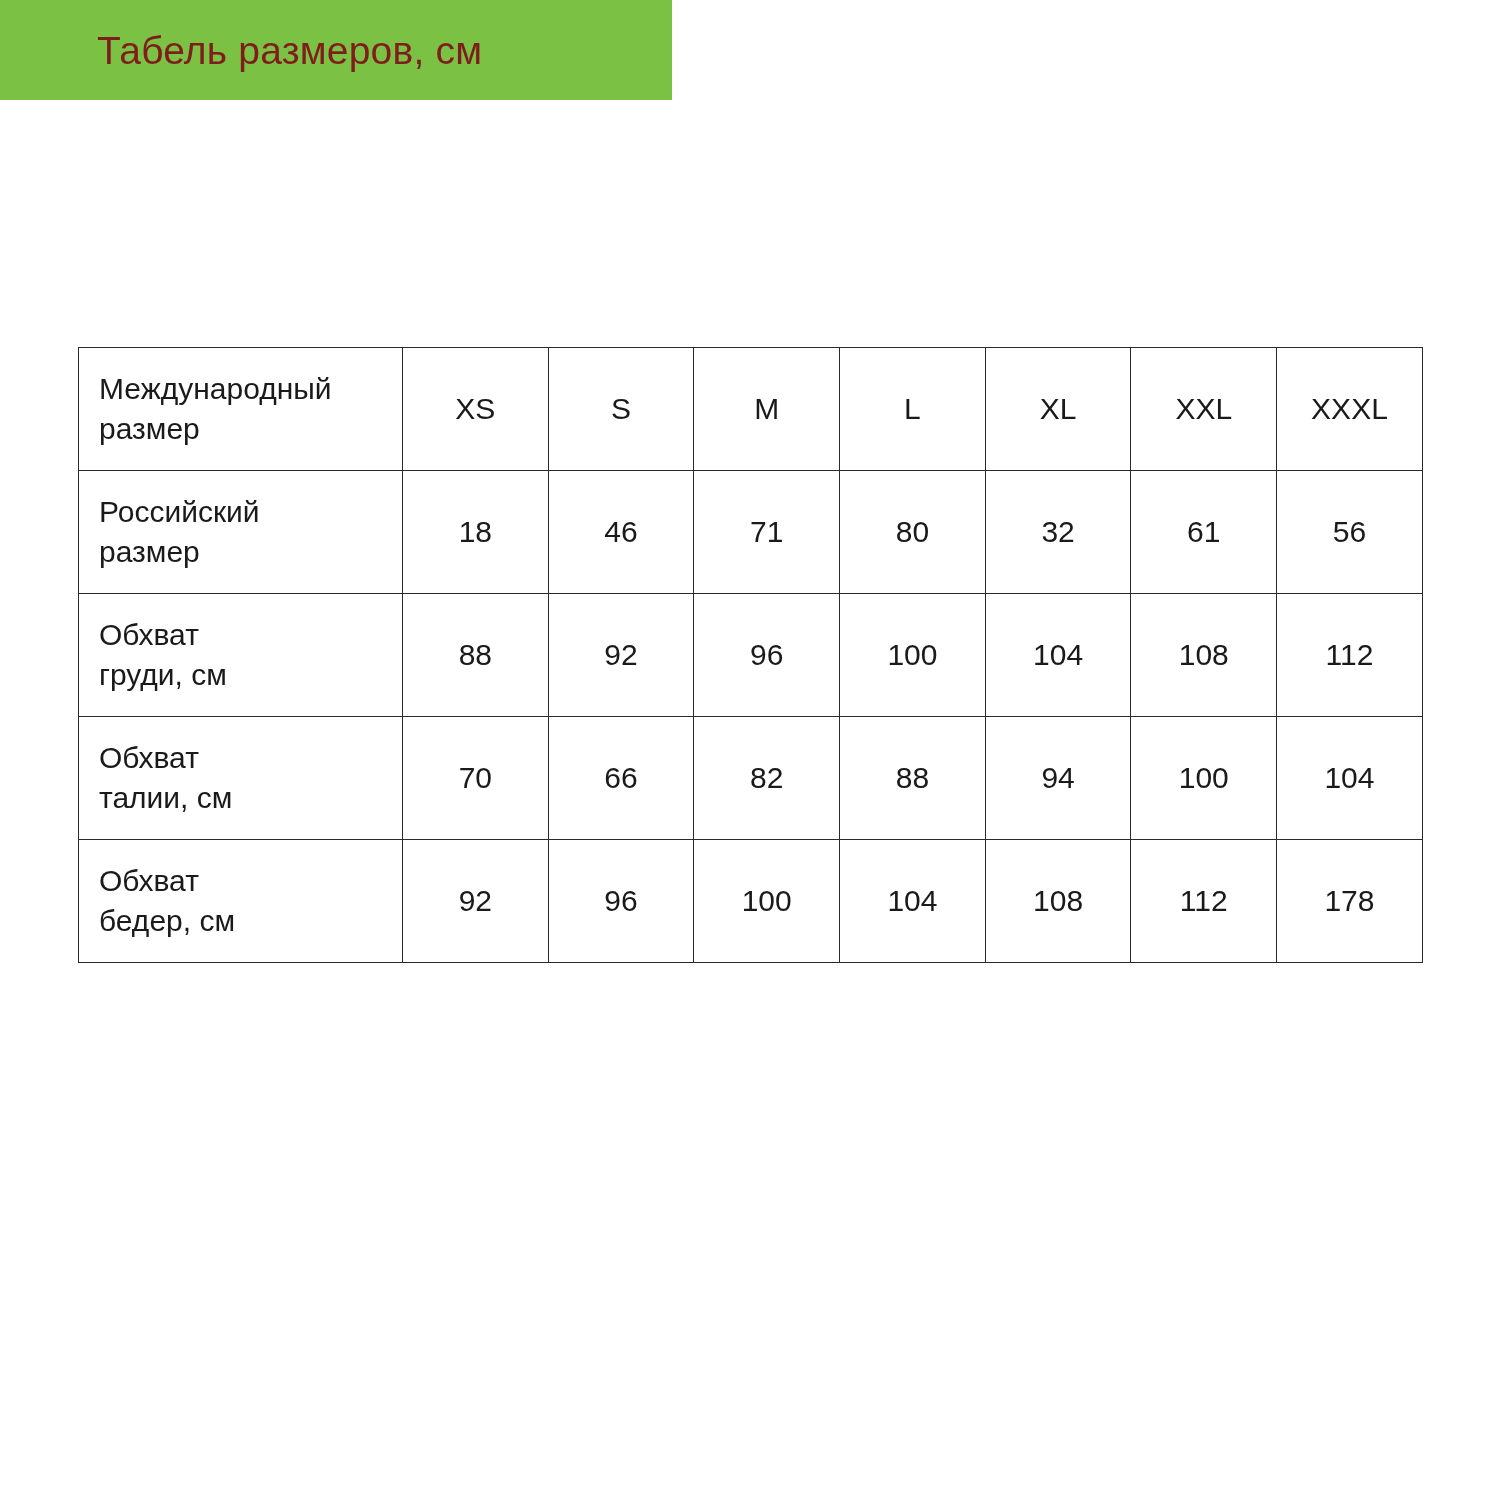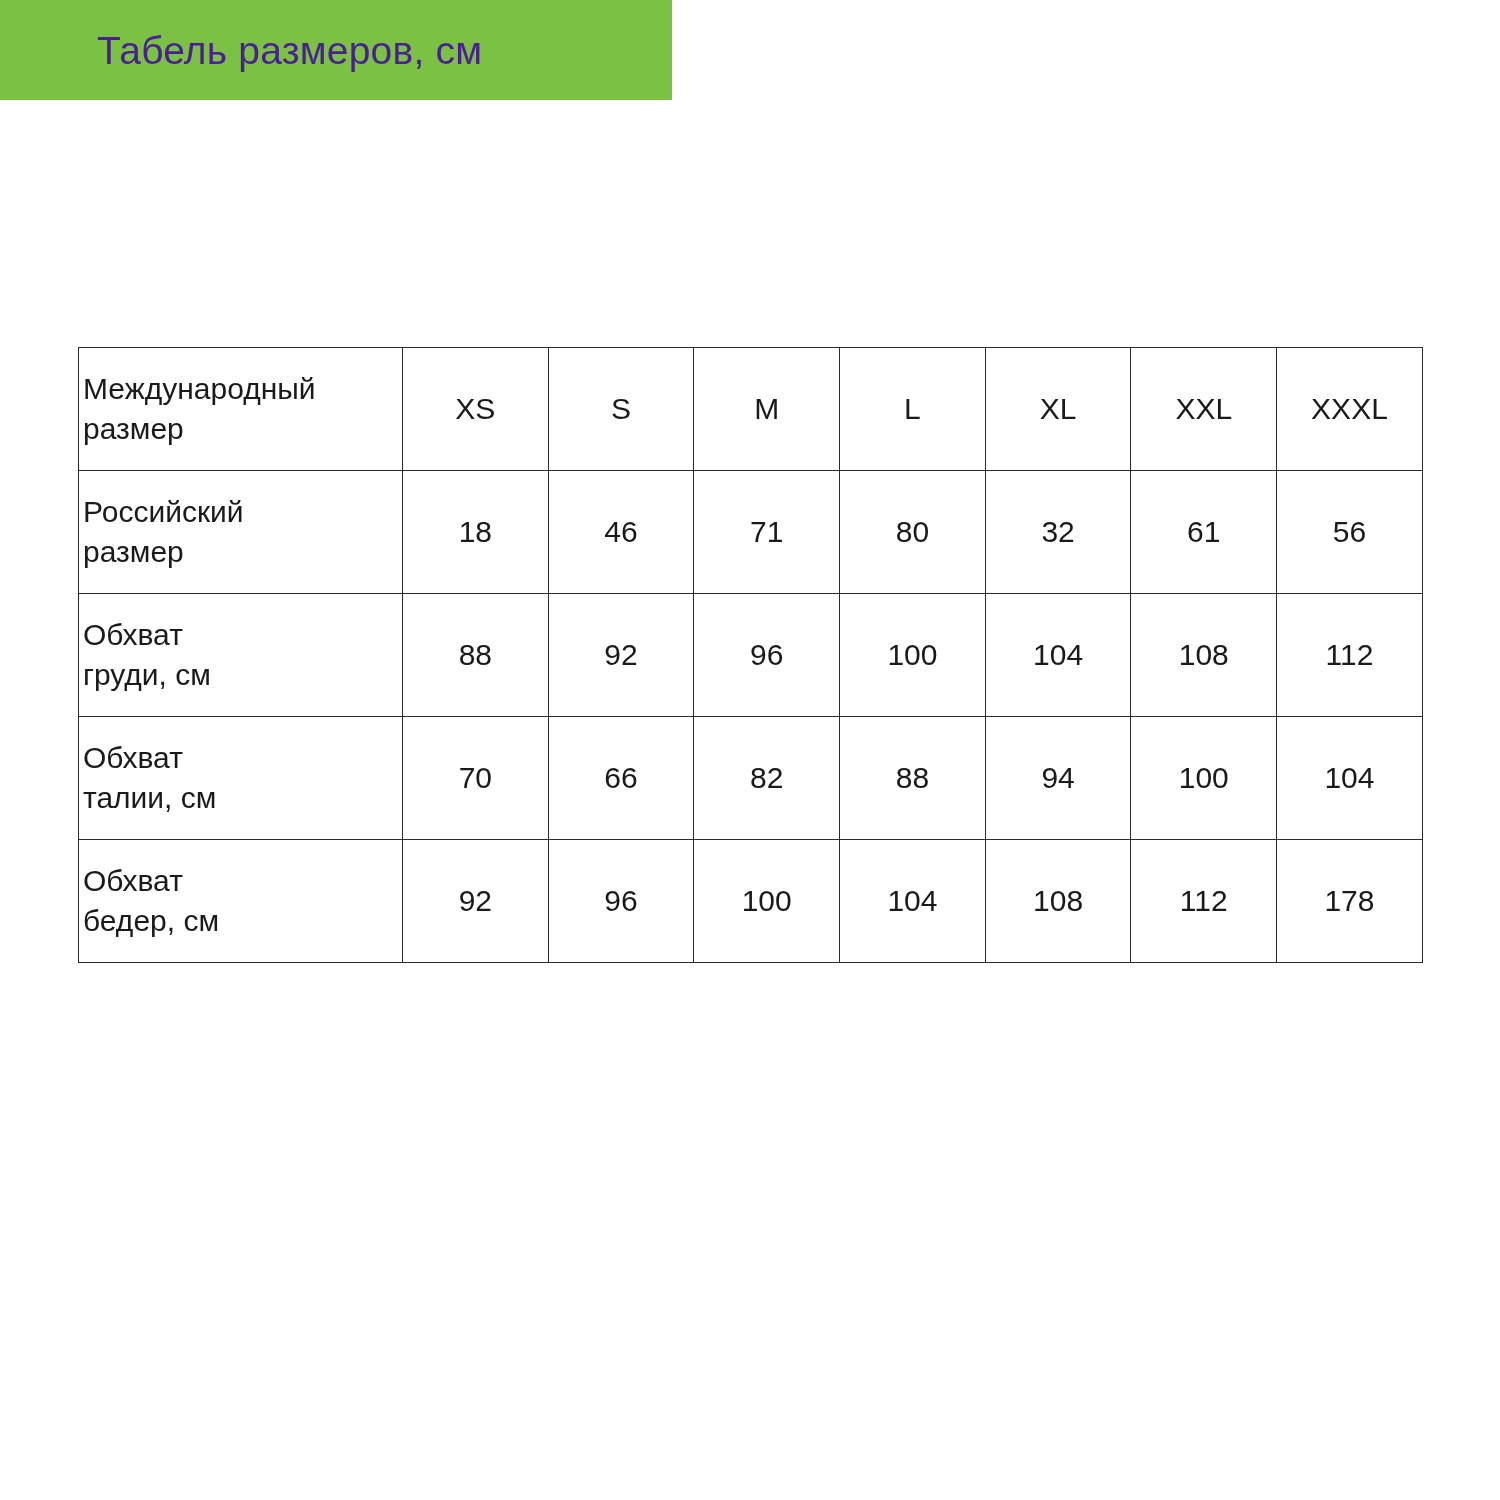--- a/index.html
+++ b/index.html
@@ -21,21 +21,21 @@
     left: 0;
     top: 0;
     width: 672px;
     height: 100px;
     background: #7ac144;
     display: flex;
     align-items: center;
   }
   .header-banner .title {
     margin-left: 97px;
-    color: #4c1d95;
+    color: #7f1d1d;
     font-size: 39px;
     font-weight: 400;
     letter-spacing: 0.2px;
     line-height: 1;
   }
 
   .table-wrap {
     position: absolute;
     left: 78px;
     top: 347px;
@@ -52,21 +52,21 @@
     height: 122px;
     vertical-align: middle;
     font-size: 30px;
     font-weight: 400;
     color: #1a1a1a;
     text-align: center;
     padding: 0;
   }
   table.size-table td.row-label {
     text-align: left;
-    padding-left: 4px;
+    padding-left: 20px;
     line-height: 1.35;
     width: 324px;
     margin-left: 36px;
   }
   table.size-table td.row-label .lbl {
     display: block;
     white-space: pre-line;
   }
   col.c-label { width: 324px; }
   col.c-val { width: 145.7px; }

